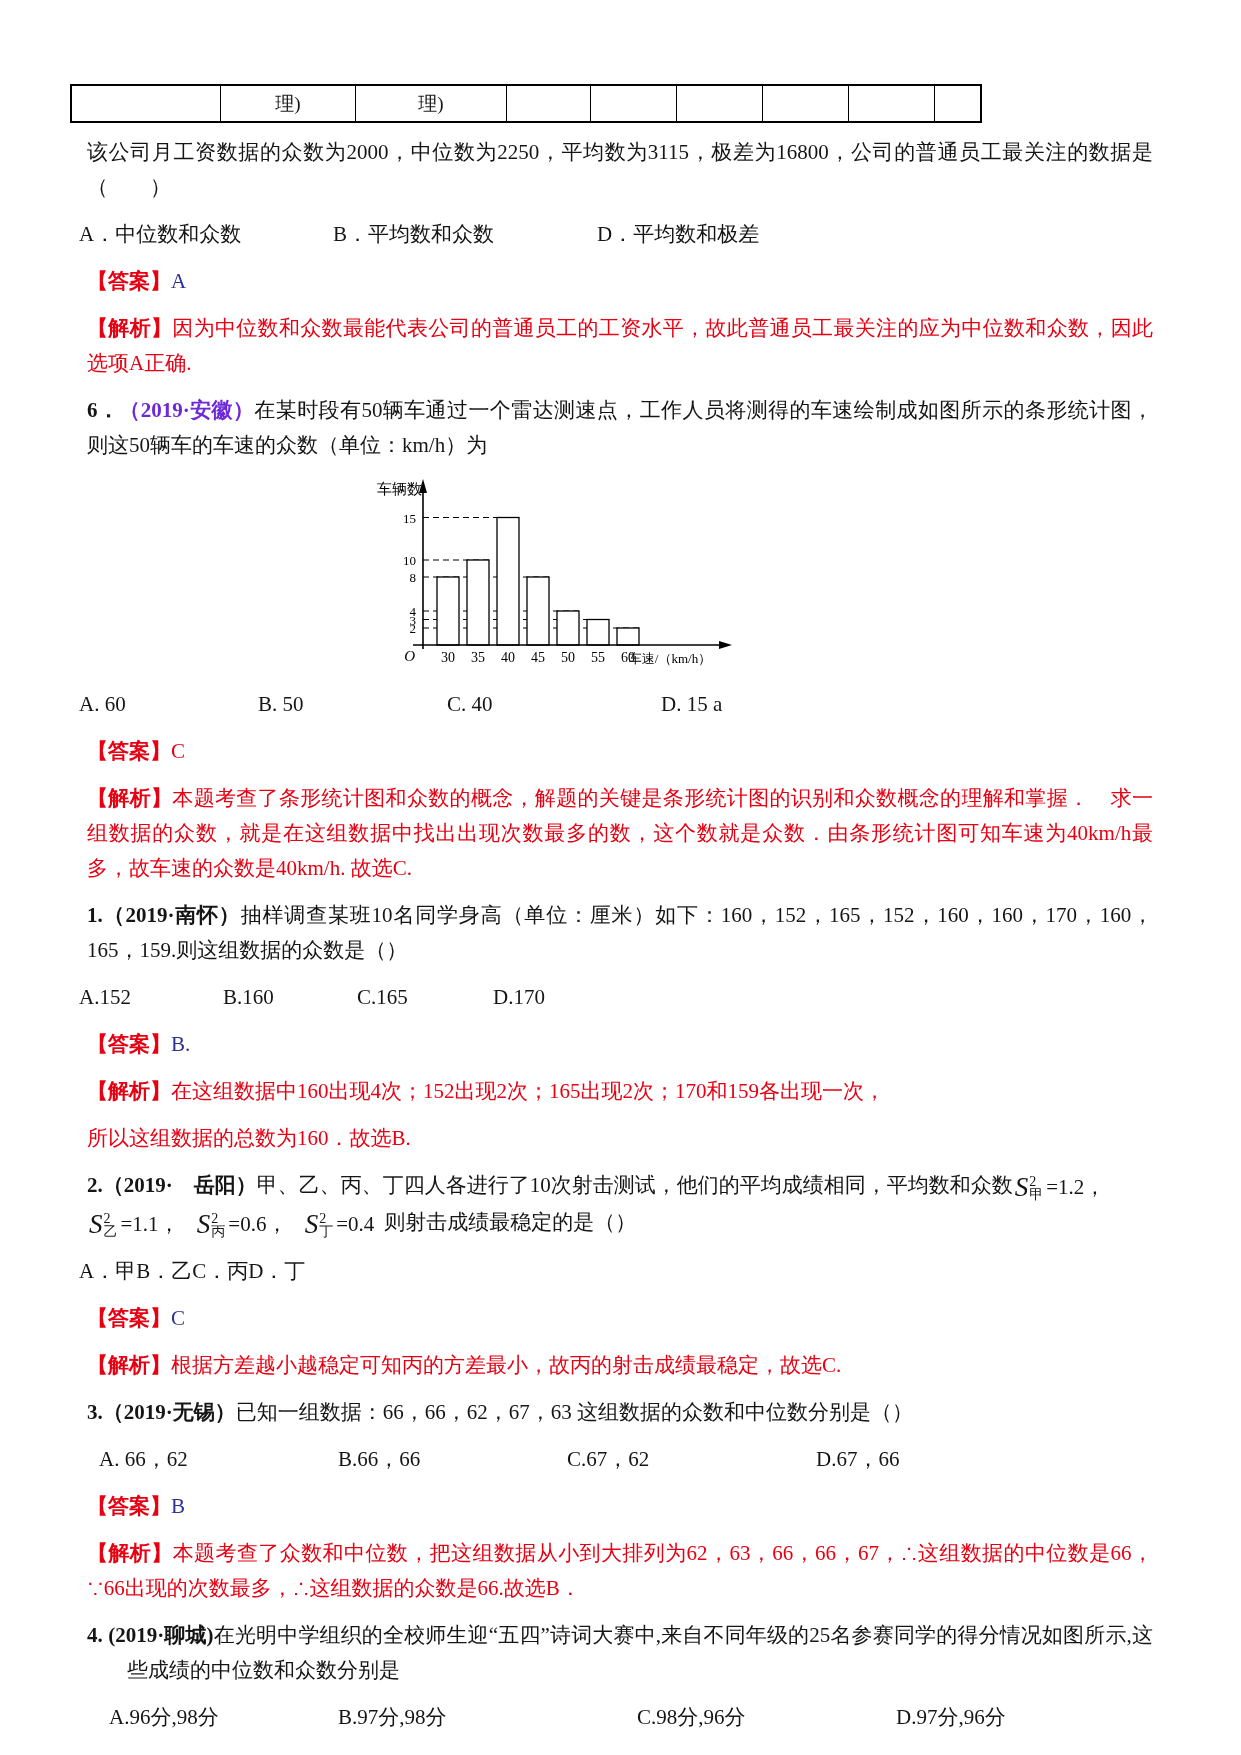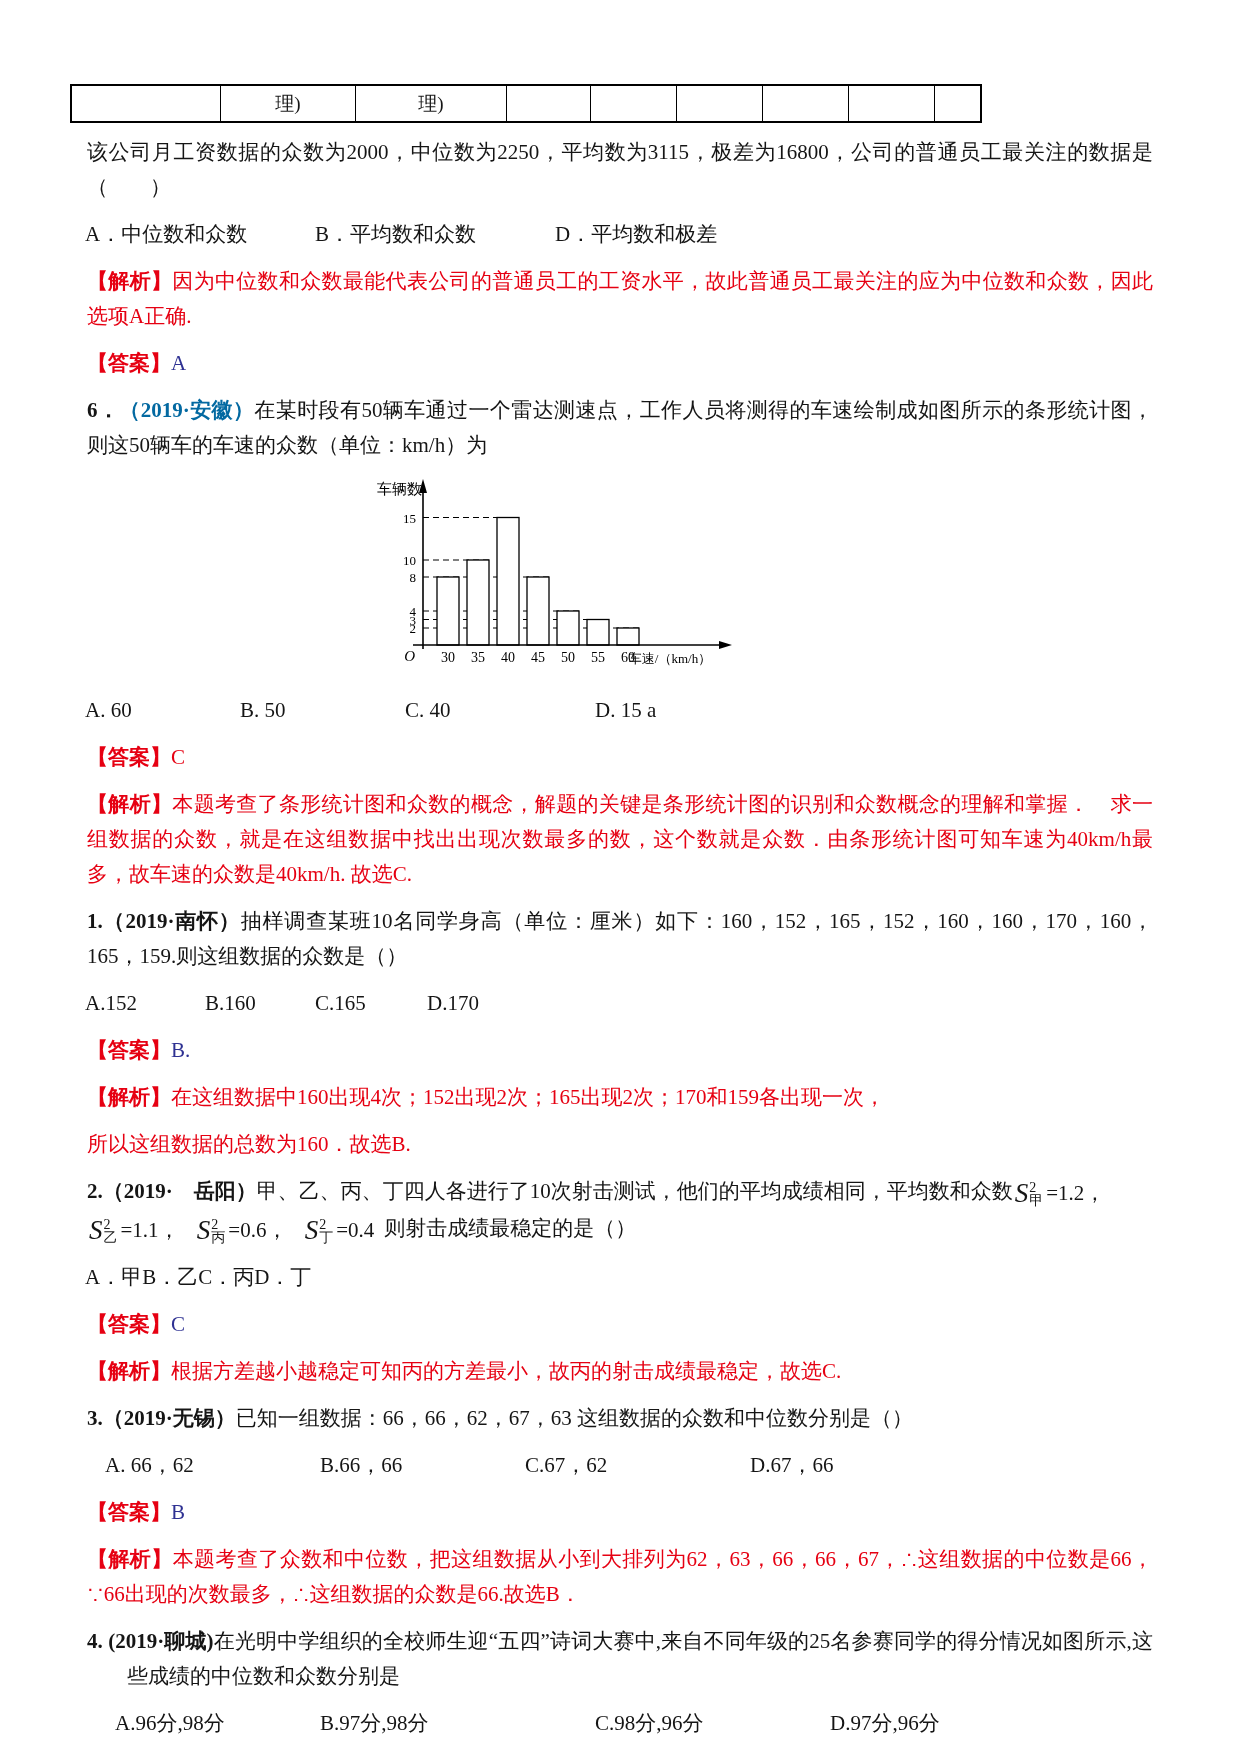--- a/index.html
+++ b/index.html
@@ -9,26 +9,26 @@
     font-size:21px;line-height:35px;color:#151515;
   }
   .content{padding:84px 76px 0 75px;}
   
   table.hdr{border-collapse:collapse;table-layout:fixed;margin-left:-5px;margin-bottom:5px;}
   table.hdr td{border:1px solid #000;height:26px;text-align:center;font-size:19px;padding:0;}
   table.hdr{border:2px solid #000;}
   
   p.block{margin:12px;text-align:justify;}
   .bold{font-weight:bold;}
-  .purple{color:#0369a1;font-weight:bold;}
+  .purple{color:#6d28d9;font-weight:bold;}
   .red{color:#e60012;}
   .marker{color:#e60012;font-weight:bold;}
   .ans-blue{color:#2e3192;}
   .ans-red{color:#e60012;}
-  .opts{display:flex;margin:10px;}
+  .opts{display:flex;margin:4px;gap:24px;}
   .opts span{flex:0 0 auto;}
   
   .fml{display:inline-flex;align-items:center;margin:0 10px 0 2px;vertical-align:-4px;}
   .fml .S{font-style:italic;font-size:27px;line-height:27px;}
   .fml .scr{display:inline-flex;flex-direction:column;font-size:14px;line-height:13px;margin-left:1px;text-align:left;}
   .fml .eq{margin-left:3px;}
   
   .chart-wrap{margin:4px 0 2px 298px;}
   svg{font-family:"Liberation Serif","DejaVu Serif",serif;}
   .hang{padding-left:40px;text-indent:-40px;}
@@ -55,22 +55,22 @@
     </tr>
   </tbody>
     </table>
 
   <p class="block">该公司月工资数据的众数为2000，中位数为2250，平均数为3115，极差为16800，公司的普通员工最关注的数据是（　　）</p>
   <div class="opts">
     <span style="width:230px">A．中位数和众数</span>
     <span style="width:240px">B．平均数和众数</span>
     <span>D．平均数和极差</span>
   </div>
+  <p class="block"><span class="marker">【答案】</span><span class="ans-blue">A</span></p>
   <p class="block red"><span class="marker">【解析】</span><span>因为中位数和众数最能代表公司的普通员工的工资水平，故此普通员工最关注的应为中位数和众数，因此选项A正确.</span></p>
-  <p class="block"><span class="marker">【答案】</span><span class="ans-blue">A</span></p>
 
   <p class="block"><span class="bold">6．</span><span class="purple">（2019·安徽）</span><span>在某时段有50辆车通过一个雷达测速点，工作人员将测得的车速绘制成如图所示的条形统计图，则这50辆车的车速的众数（单位：km/h）为</span></p>
 
   <div class="chart-wrap">
     <svg id="chart" width="420" height="197" viewBox="0 0 420 197">
         <line x1="50" y1="153" x2="266" y2="153" stroke="#000" stroke-width="1" stroke-dasharray="6,4"></line>
         <line x1="50" y1="144.5" x2="236" y2="144.5" stroke="#000" stroke-width="1" stroke-dasharray="6,4"></line>
         <line x1="50" y1="136" x2="206" y2="136" stroke="#000" stroke-width="1" stroke-dasharray="6,4"></line>
         <line x1="50" y1="102" x2="176" y2="102" stroke="#000" stroke-width="1" stroke-dasharray="6,4"></line>
         <line x1="50" y1="85" x2="116" y2="85" stroke="#000" stroke-width="1" stroke-dasharray="6,4"></line>

